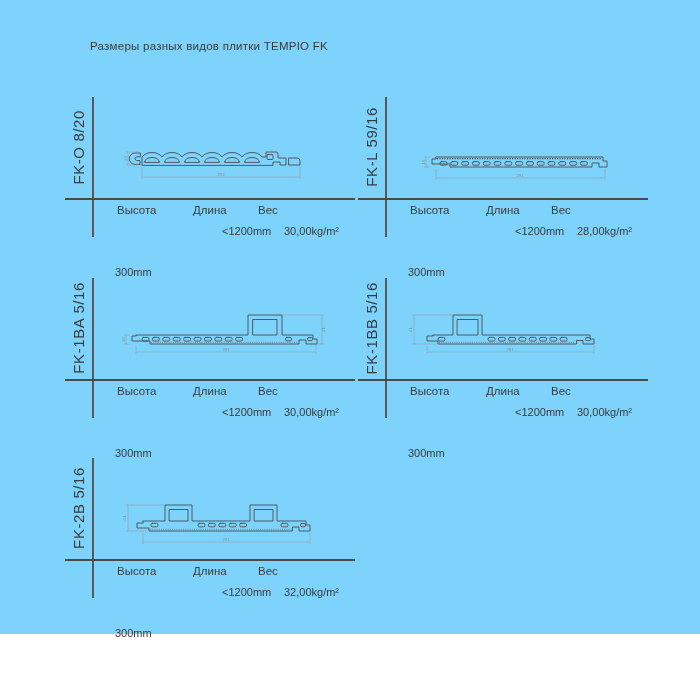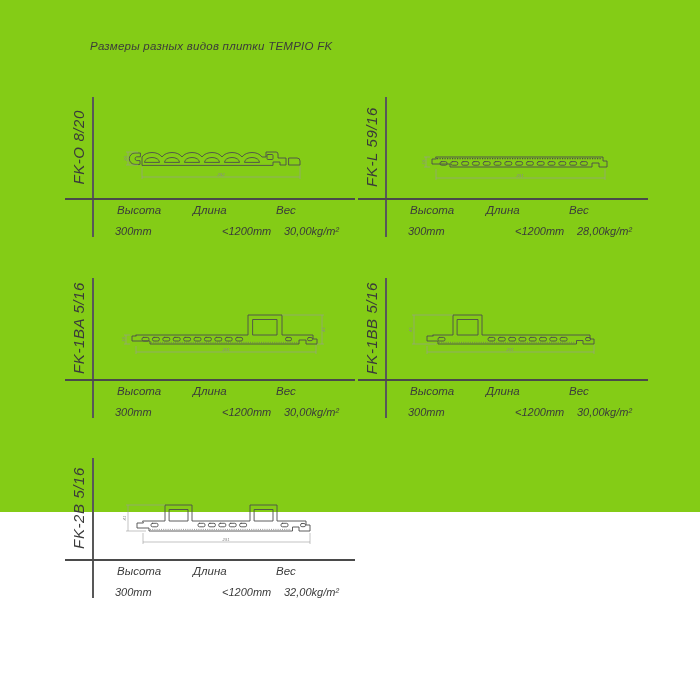--- a/index.html
+++ b/index.html
@@ -1,18 +1,18 @@
 <!DOCTYPE html>
 <html><head>
 <meta charset="utf-8">
 <style>
   * { margin:0; padding:0; box-sizing:border-box; }
   html,body { background:#ffffff; }
   body { width:700px; height:700px; font-family:"Liberation Sans", sans-serif; position:relative; overflow:hidden; }
-  .page { position:relative; width:700px; height:512px; background:#84cc16;font-style:italic; }
+  .page { position:relative; width:700px; height:634px; background:#7dd3fc; }
 
   .title { position:absolute; left:90px; top:40px; font-size:11.5px; color:#3b3b3b; letter-spacing:.25px; }
 
   .section { position:absolute; width:290px; height:146px; }
   .sec-a { left:65px;  top:96px;  }
   .sec-b { left:358px; top:96px;  }
   .sec-c { left:65px;  top:277px; }
   .sec-d { left:358px; top:277px; }
   .sec-e { left:65px;  top:457px; }
 
@@ -23,22 +23,22 @@
                display:flex; align-items:center; justify-content:center; }
   .rot-label span { writing-mode:vertical-rl; transform:rotate(180deg); white-space:nowrap;
                     font-size:15px; color:#3a3a3a; letter-spacing:.6px; }
 
   .thead { position:absolute; top:108px; left:0; width:100%; height:14px;
            font-size:11.5px; color:#3b3b3b; }
   .trow  { position:absolute; top:129px; left:0; width:100%; height:14px;
            font-size:11px; color:#3b3b3b; }
   .c1 { position:absolute; left:52px; }
   .c2 { position:absolute; left:128px; }
-  .c3 { position:absolute; left:211px; }
-  .d1 { position:absolute; left:50px; }
+  .c3 { position:absolute; left:193px; }
+  .d1 { position:absolute; left:50px;margin-top:41px; }
   .d2 { position:absolute; left:125px;margin-left:32px; }
   .d3 { position:absolute; left:219px; }
 
   .draw { position:absolute; }
   .draw-a { left:55px; top:44px; }
   .draw-b { left:62px; top:52px; }
   .draw-c { left:55px; top:30px; }
   .draw-d { left:48px; top:30px; }
   .draw-e { left:55px; top:40px; }
 

